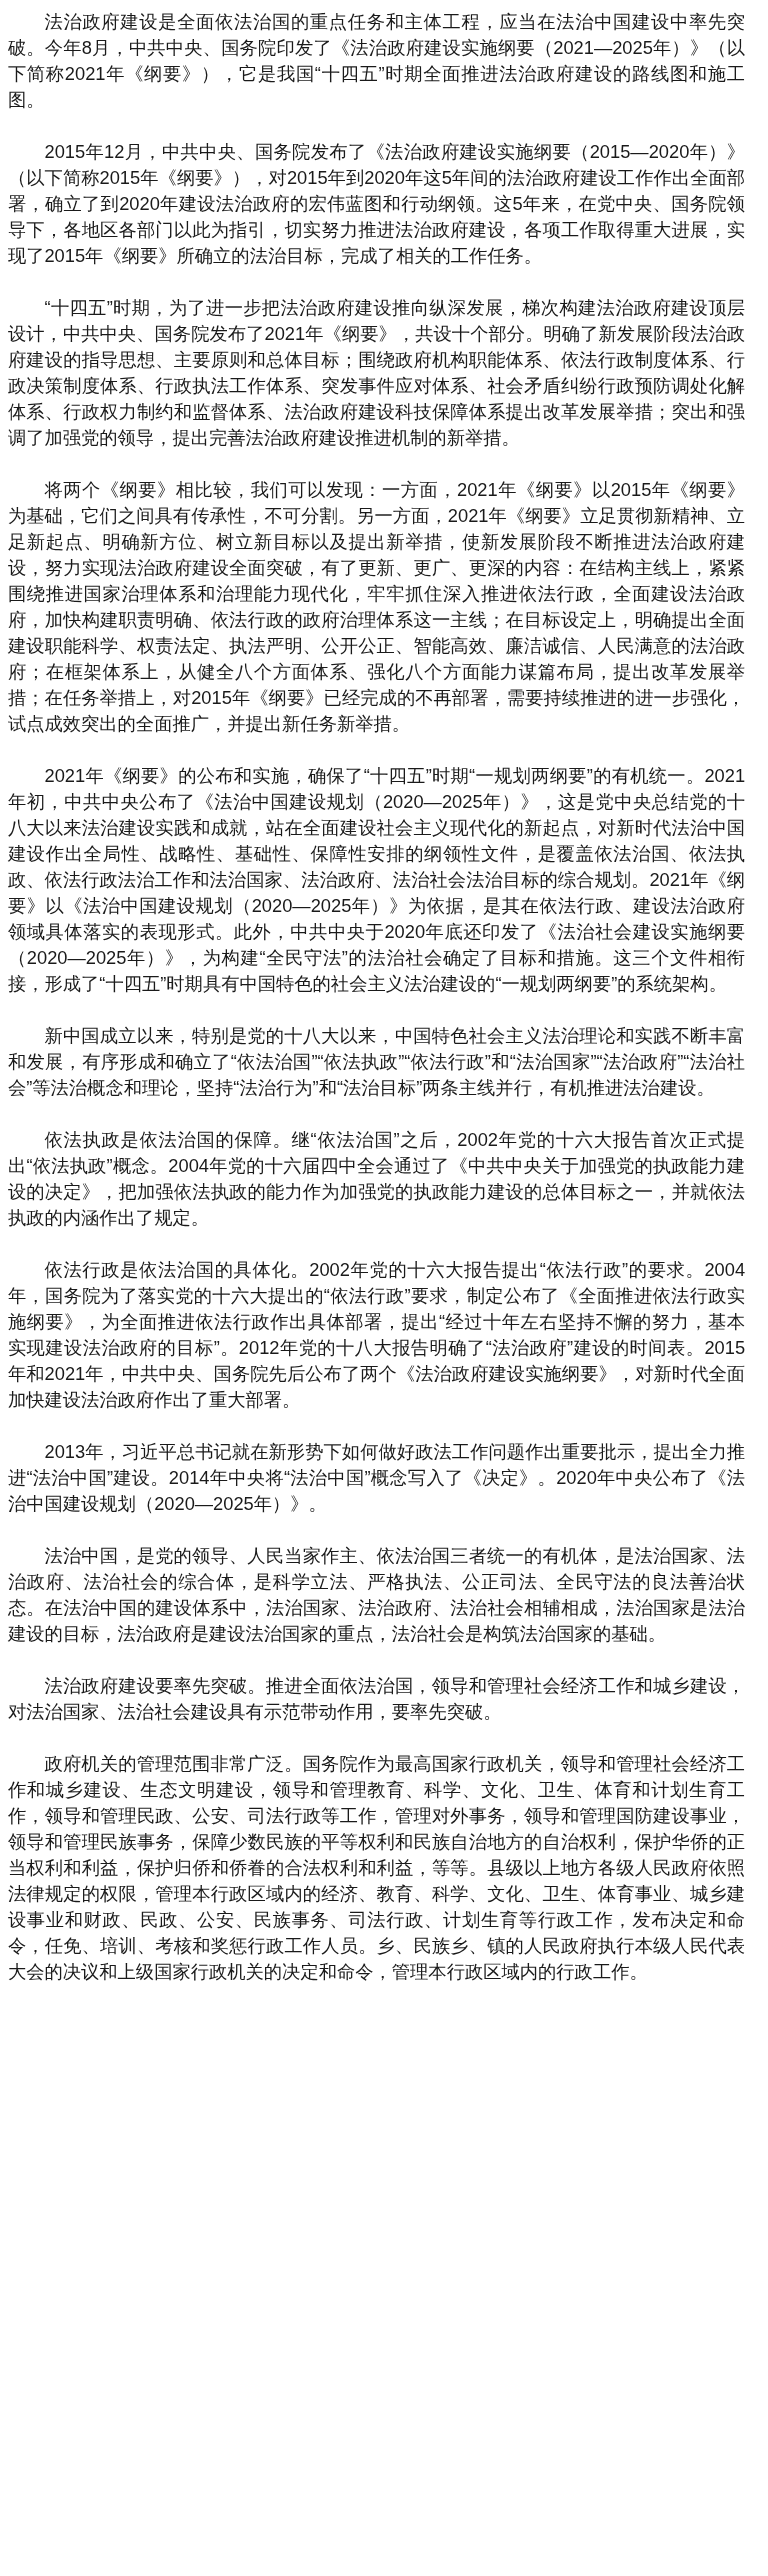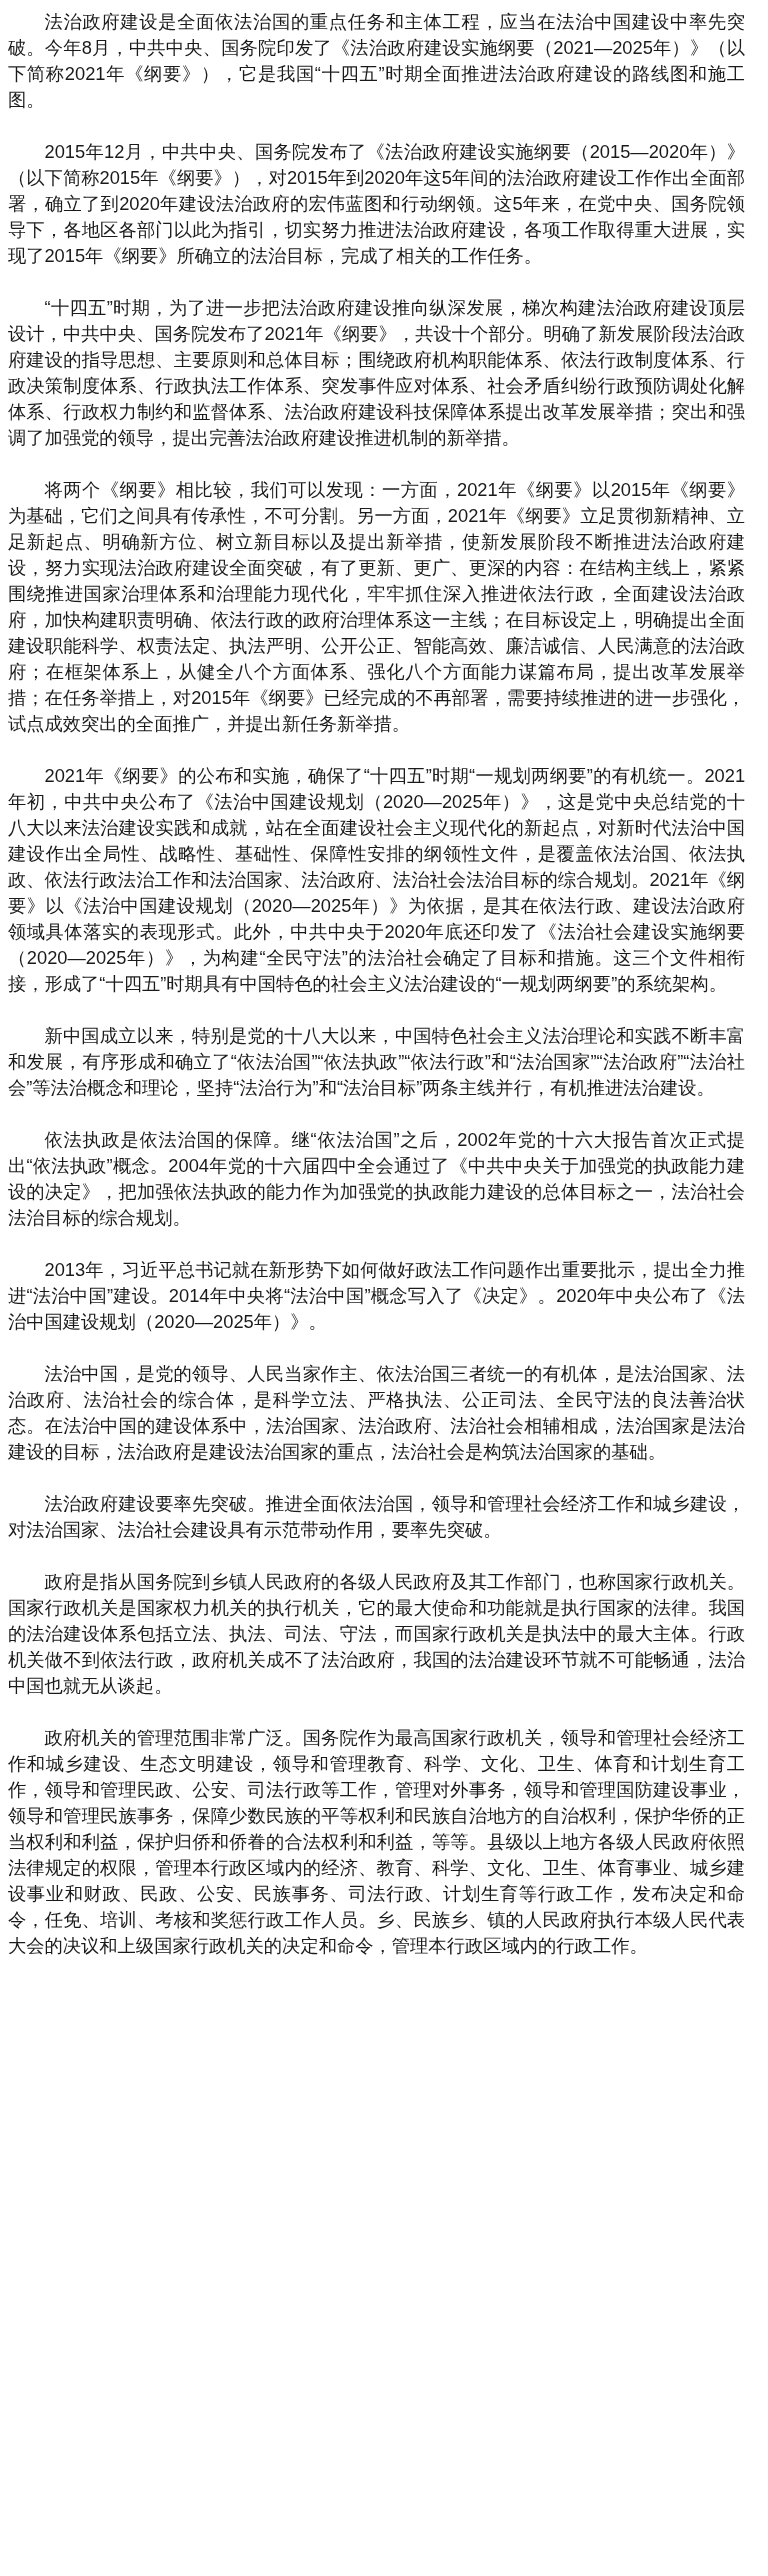--- a/index.html
+++ b/index.html
@@ -31,21 +31,21 @@
 </head>
 <body>
 
 <div class="doc">
   <p>法治政府建设是全面依法治国的重点任务和主体工程，应当在法治中国建设中率先突破。今年8月，中共中央、国务院印发了《法治政府建设实施纲要（2021—2025年）》（以下简称2021年《纲要》），它是我国“十四五”时期全面推进法治政府建设的路线图和施工图。</p>
   <p>2015年12月，中共中央、国务院发布了《法治政府建设实施纲要（2015—2020年）》（以下简称2015年《纲要》），对2015年到2020年这5年间的法治政府建设工作作出全面部署，确立了到2020年建设法治政府的宏伟蓝图和行动纲领。这5年来，在党中央、国务院领导下，各地区各部门以此为指引，切实努力推进法治政府建设，各项工作取得重大进展，实现了2015年《纲要》所确立的法治目标，完成了相关的工作任务。</p>
   <p>“十四五”时期，为了进一步把法治政府建设推向纵深发展，梯次构建法治政府建设顶层设计，中共中央、国务院发布了2021年《纲要》，共设十个部分。明确了新发展阶段法治政府建设的指导思想、主要原则和总体目标；围绕政府机构职能体系、依法行政制度体系、行政决策制度体系、行政执法工作体系、突发事件应对体系、社会矛盾纠纷行政预防调处化解体系、行政权力制约和监督体系、法治政府建设科技保障体系提出改革发展举措；突出和强调了加强党的领导，提出完善法治政府建设推进机制的新举措。</p>
   <p>将两个《纲要》相比较，我们可以发现：一方面，2021年《纲要》以2015年《纲要》为基础，它们之间具有传承性，不可分割。另一方面，2021年《纲要》立足贯彻新精神、立足新起点、明确新方位、树立新目标以及提出新举措，使新发展阶段不断推进法治政府建设，努力实现法治政府建设全面突破，有了更新、更广、更深的内容：在结构主线上，紧紧围绕推进国家治理体系和治理能力现代化，牢牢抓住深入推进依法行政，全面建设法治政府，加快构建职责明确、依法行政的政府治理体系这一主线；在目标设定上，明确提出全面建设职能科学、权责法定、执法严明、公开公正、智能高效、廉洁诚信、人民满意的法治政府；在框架体系上，从健全八个方面体系、强化八个方面能力谋篇布局，提出改革发展举措；在任务举措上，对2015年《纲要》已经完成的不再部署，需要持续推进的进一步强化，试点成效突出的全面推广，并提出新任务新举措。</p>
   <p>2021年《纲要》的公布和实施，确保了“十四五”时期“一规划两纲要”的有机统一。2021年初，中共中央公布了《法治中国建设规划（2020—2025年）》，这是党中央总结党的十八大以来法治建设实践和成就，站在全面建设社会主义现代化的新起点，对新时代法治中国建设作出全局性、战略性、基础性、保障性安排的纲领性文件，是覆盖依法治国、依法执政、依法行政法治工作和法治国家、法治政府、法治社会法治目标的综合规划。2021年《纲要》以《法治中国建设规划（2020—2025年）》为依据，是其在依法行政、建设法治政府领域具体落实的表现形式。此外，中共中央于2020年底还印发了《法治社会建设实施纲要（2020—2025年）》，为构建“全民守法”的法治社会确定了目标和措施。这三个文件相衔接，形成了“十四五”时期具有中国特色的社会主义法治建设的“一规划两纲要”的系统架构。</p>
   <p>新中国成立以来，特别是党的十八大以来，中国特色社会主义法治理论和实践不断丰富和发展，有序形成和确立了“依法治国”“依法执政”“依法行政”和“法治国家”“法治政府”“法治社会”等法治概念和理论，坚持“法治行为”和“法治目标”两条主线并行，有机推进法治建设。</p>
-  <p>依法执政是依法治国的保障。继“依法治国”之后，2002年党的十六大报告首次正式提出“依法执政”概念。2004年党的十六届四中全会通过了《中共中央关于加强党的执政能力建设的决定》，把加强依法执政的能力作为加强党的执政能力建设的总体目标之一，法治社会法治目标的综合规划。</p>
+  <p>依法执政是依法治国的保障。继“依法治国”之后，2002年党的十六大报告首次正式提出“依法执政”概念。2004年党的十六届四中全会通过了《中共中央关于加强党的执政能力建设的决定》，把加强依法执政的能力作为加强党的执政能力建设的总体目标之一，并就依法执政的内涵作出了规定。</p>
+  <p>依法行政是依法治国的具体化。2002年党的十六大报告提出“依法行政”的要求。2004年，国务院为了落实党的十六大提出的“依法行政”要求，制定公布了《全面推进依法行政实施纲要》，为全面推进依法行政作出具体部署，提出“经过十年左右坚持不懈的努力，基本实现建设法治政府的目标”。2012年党的十八大报告明确了“法治政府”建设的时间表。2015年和2021年，中共中央、国务院先后公布了两个《法治政府建设实施纲要》，对新时代全面加快建设法治政府作出了重大部署。</p>
   <p>2013年，习近平总书记就在新形势下如何做好政法工作问题作出重要批示，提出全力推进“法治中国”建设。2014年中央将“法治中国”概念写入了《决定》。2020年中央公布了《法治中国建设规划（2020—2025年）》。</p>
   <p>法治中国，是党的领导、人民当家作主、依法治国三者统一的有机体，是法治国家、法治政府、法治社会的综合体，是科学立法、严格执法、公正司法、全民守法的良法善治状态。在法治中国的建设体系中，法治国家、法治政府、法治社会相辅相成，法治国家是法治建设的目标，法治政府是建设法治国家的重点，法治社会是构筑法治国家的基础。</p>
   <p>法治政府建设要率先突破。推进全面依法治国，领导和管理社会经济工作和城乡建设，对法治国家、法治社会建设具有示范带动作用，要率先突破。</p>
-  <p>政府是指从国务院到乡镇人民政府的各级人民政府及其工作部门，也称国家行政机关。国家行政机关是国家权力机关的执行机关，它的最大使命和功能就是执行国家的法律。我国的法治建设体系包括立法、执法、司法、守法，而国家行政机关是执法中的最大主体。行政机关做不到依法行政，政府机关成不了法治政府，我国的法治建设环节就不可能畅通，法治中国也就无从谈起。</p>
   <p>政府机关的管理范围非常广泛。国务院作为最高国家行政机关，领导和管理社会经济工作和城乡建设、生态文明建设，领导和管理教育、科学、文化、卫生、体育和计划生育工作，领导和管理民政、公安、司法行政等工作，管理对外事务，领导和管理国防建设事业，领导和管理民族事务，保障少数民族的平等权利和民族自治地方的自治权利，保护华侨的正当权利和利益，保护归侨和侨眷的合法权利和利益，等等。县级以上地方各级人民政府依照法律规定的权限，管理本行政区域内的经济、教育、科学、文化、卫生、体育事业、城乡建设事业和财政、民政、公安、民族事务、司法行政、计划生育等行政工作，发布决定和命令，任免、培训、考核和奖惩行政工作人员。乡、民族乡、镇的人民政府执行本级人民代表大会的决议和上级国家行政机关的决定和命令，管理本行政区域内的行政工作。</p>
 
 </div>
 
 
 </body></html>

